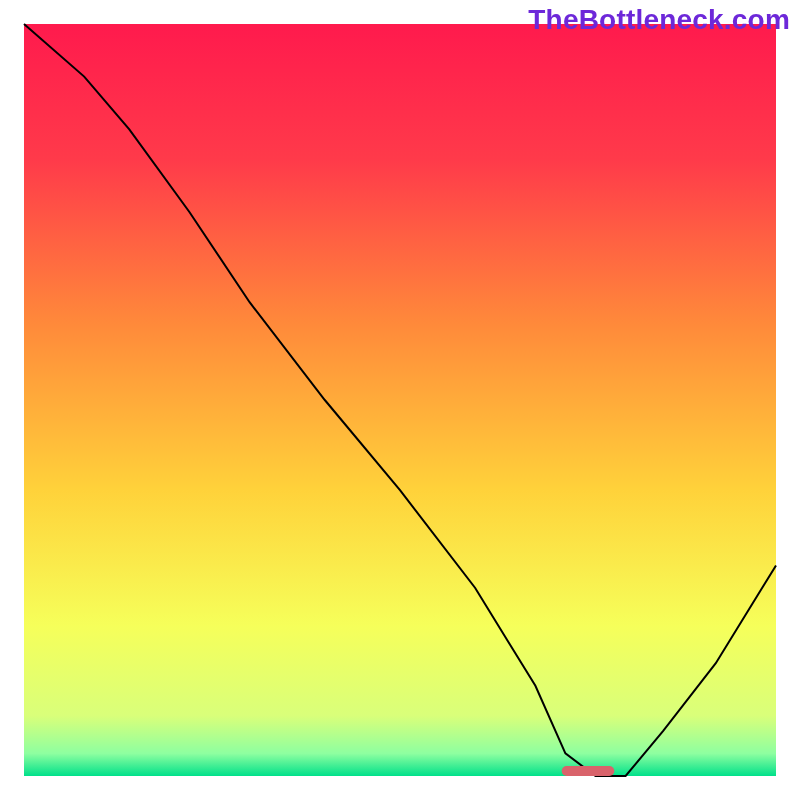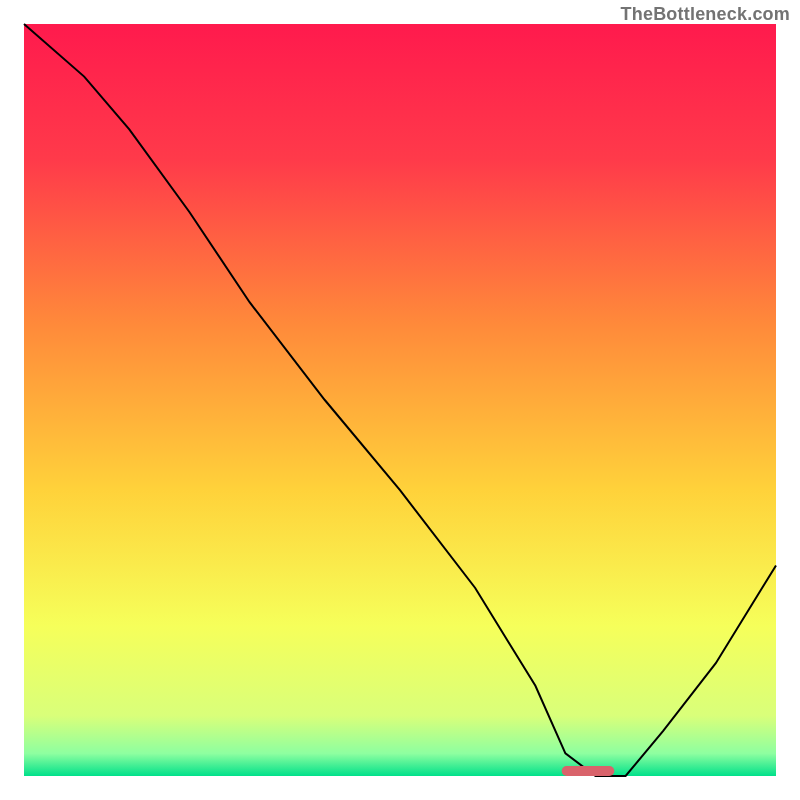--- a/index.html
+++ b/index.html
@@ -12,23 +12,23 @@
   }
   .chart-container {
     position: relative;
     width: 800px;
     height: 800px;
   }
   .watermark {
     position: absolute;
     top: 4px;
     right: 10px;
-    font-size: 18px;
+    font-size: 28px;
     font-weight: 600;
-    color: #737373;
+    color: #6d28d9;
     letter-spacing: 0.2px;
     text-align: center;
   }
   svg {
     position: absolute;
     left: 0;
     top: 0;
   }
 </style>
 </head>

